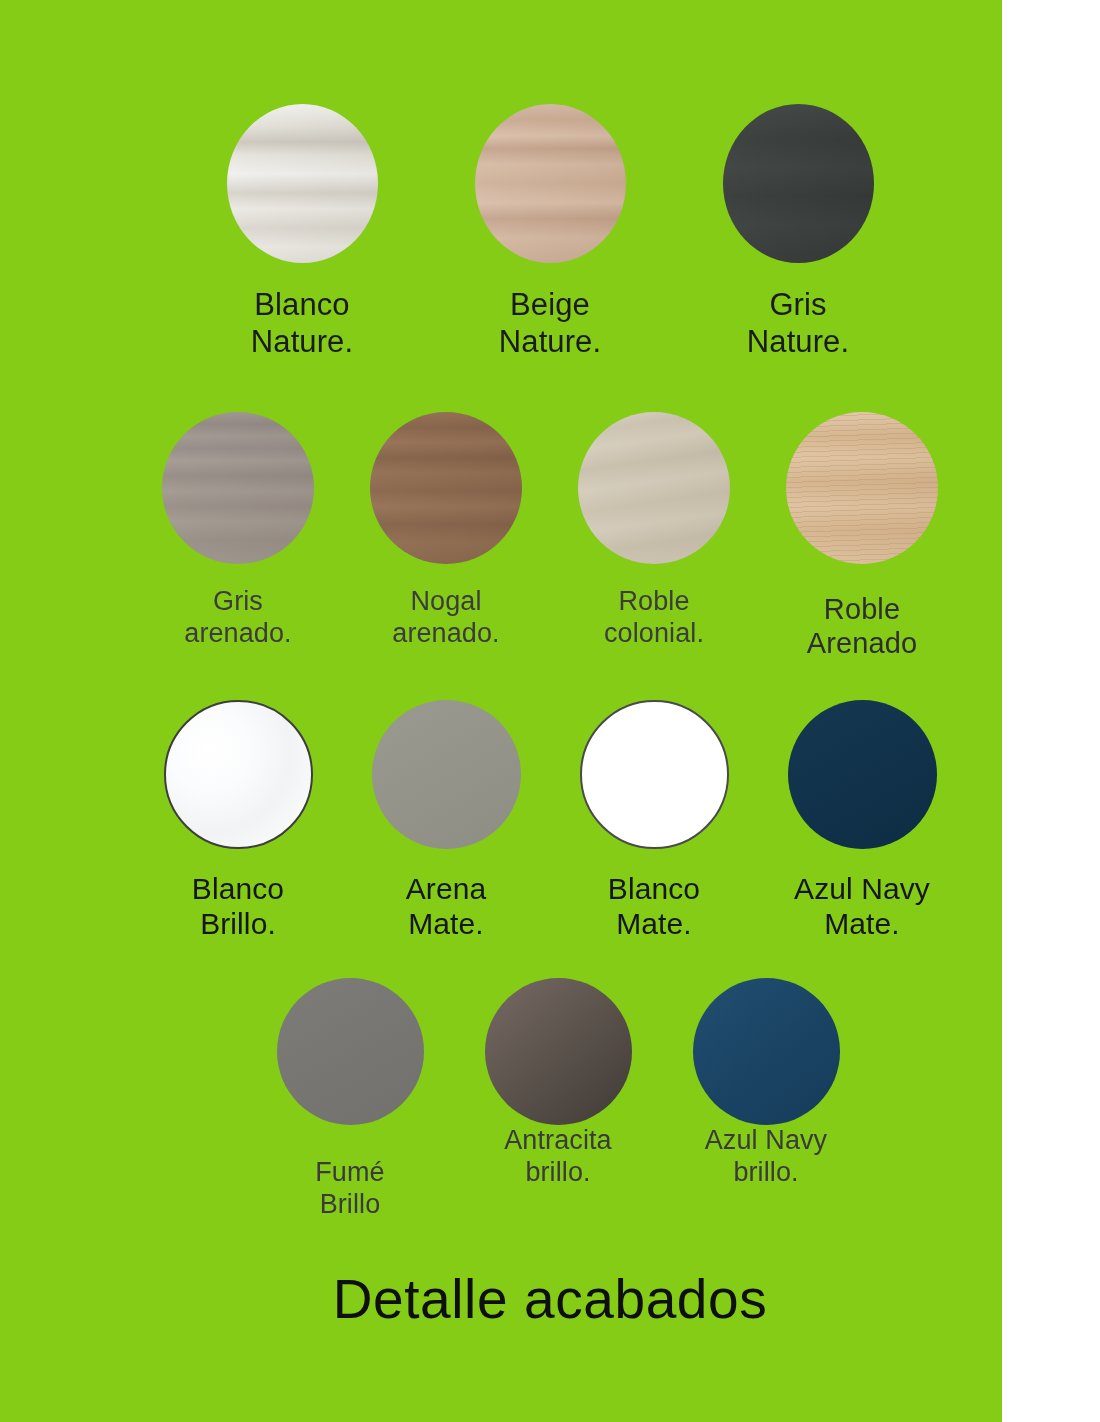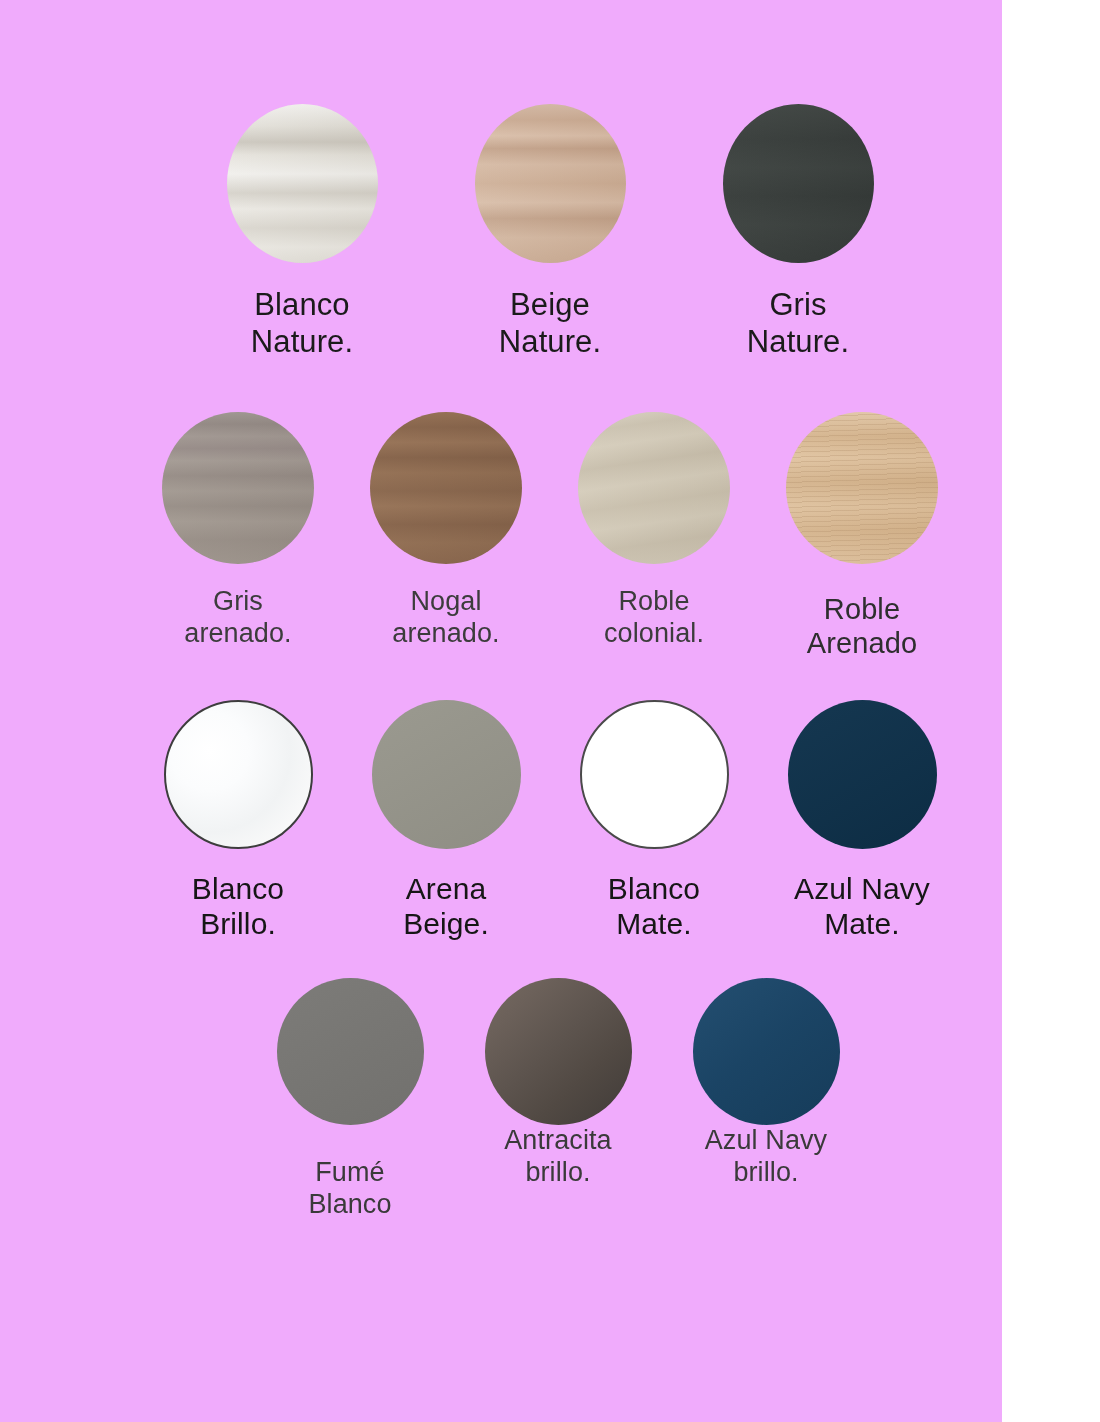--- a/index.html
+++ b/index.html
@@ -12,21 +12,21 @@
     background: #ffffff;
     font-family: "Liberation Sans", sans-serif;
     overflow: hidden;
     position: relative;
   }
 
   #board {
     position: relative;
     width: 1002px;
     height: 1422px;
-    background: #f0abfc;
+    background: #84cc16;
   }
 
   .swatch-row {
     position: absolute;
     display: flex;
     align-items: flex-start;
   }
 
   .swatch {
     display: flex;
@@ -360,21 +360,21 @@
         <span class="disc m-blanco-brillo"></span>
       </div>
       <div class="label">Blanco
 Brillo.</div>
     </div>
     <div class="swatch">
       <div class="disc-wrap">
         <span class="disc m-arena-mate"></span>
       </div>
       <div class="label">Arena
-Beige.</div>
+Mate.</div>
     </div>
     <div class="swatch">
       <div class="disc-wrap">
         <span class="disc m-blanco-mate"></span>
       </div>
       <div class="label">Blanco
 Mate.</div>
     </div>
     <div class="swatch">
       <div class="disc-wrap">
@@ -384,32 +384,33 @@
 Mate.</div>
     </div>
   </div>
 
   <div class="swatch-row row-4">
     <div class="swatch lower">
       <div class="disc-wrap">
         <span class="disc m-fume-arenado"></span>
       </div>
       <div class="label">Fumé
-Blanco</div>
+Brillo</div>
     </div>
     <div class="swatch">
       <div class="disc-wrap">
         <span class="disc m-antracita-brillo"></span>
       </div>
       <div class="label">Antracita
 brillo.</div>
     </div>
     <div class="swatch">
       <div class="disc-wrap">
         <span class="disc m-azul-navy-brillo"></span>
       </div>
       <div class="label">Azul Navy
 brillo.</div>
     </div>
   </div>
 
+  <div class="page-title">Detalle acabados</div>
 
 </div>
 
 </body></html>

